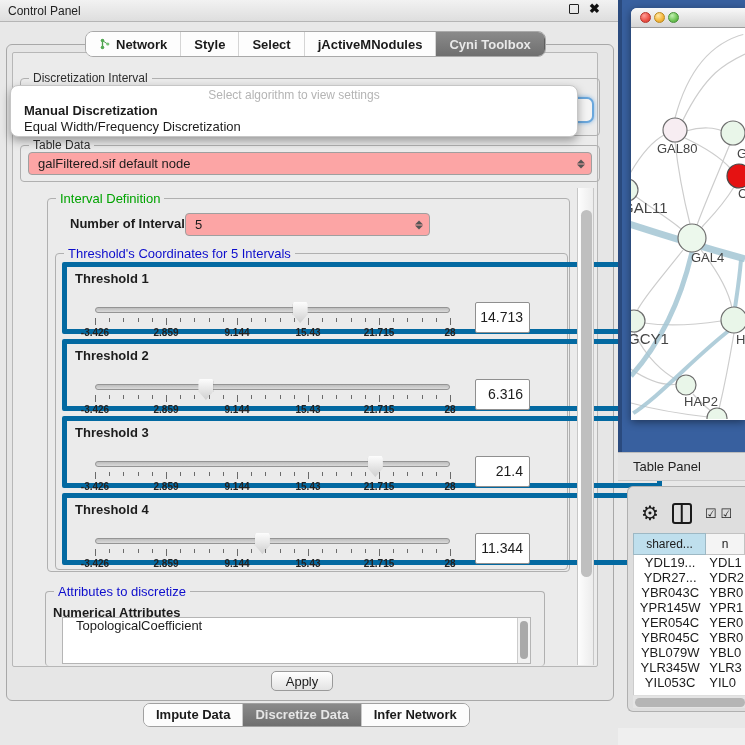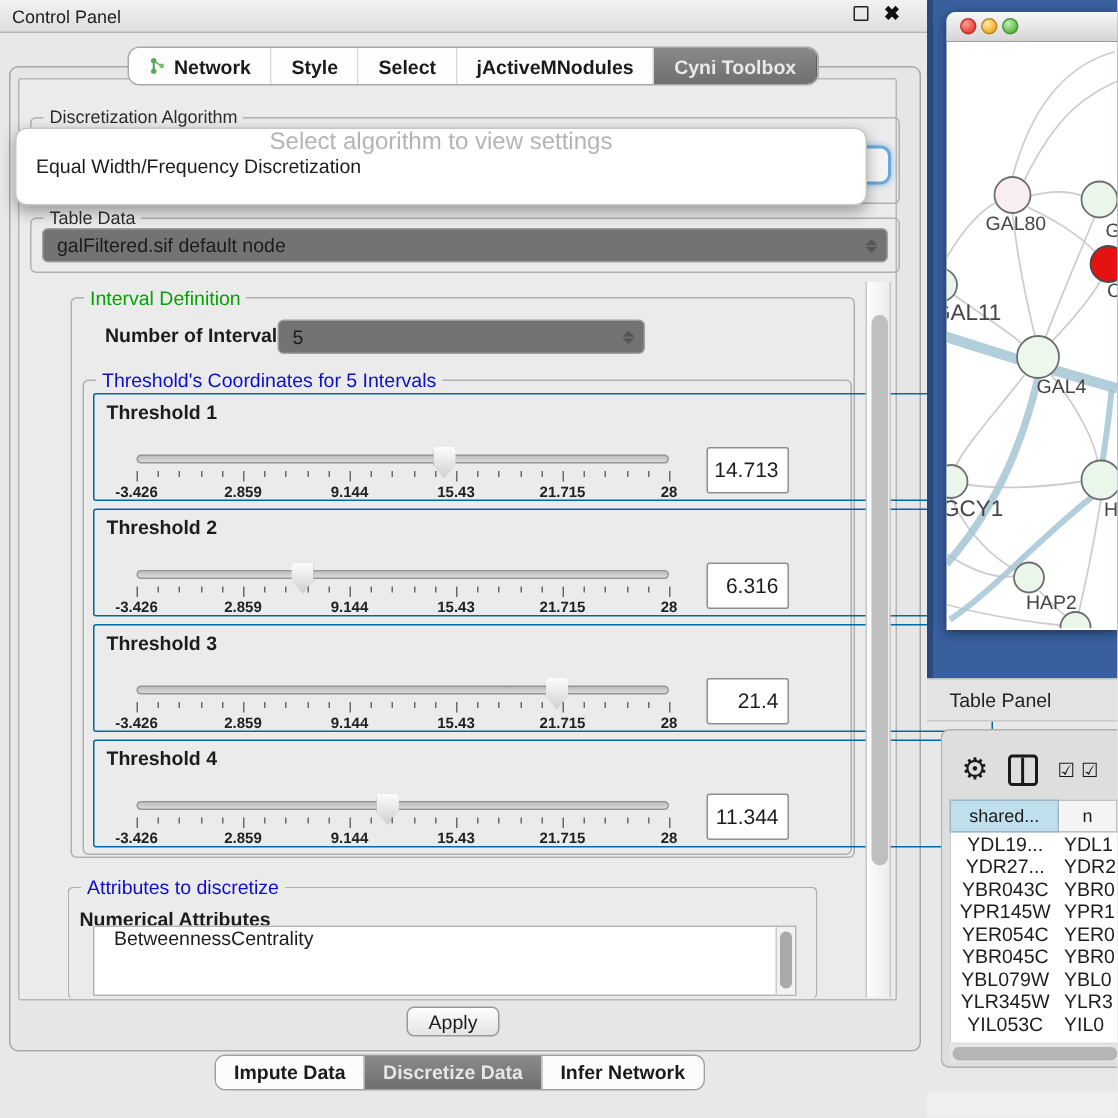--- a/index.html
+++ b/index.html
@@ -24,35 +24,35 @@
   .tab.selected { background:linear-gradient(#8a8a8a,#6f6f6f); color:#e9e9e9; border-right:1px solid #5f5f5f; }
   .net-glyph { width:12px; height:12px; }
 
   
   .group { border:1px solid #b0b0b0; border-radius:4px; }
   .group-title { position:absolute; top:-8px; left:8px; background:#ebebeb; padding:0 4px; font-size:12px; color:#2e2e2e; }
   .group-title.green { color:#00a300; font-size:13px; }
   .group-title.blue { color:#0d0dcc; font-size:13px; }
 
   
-  .combo { background:#737373; border:1px solid #9f9f9f; border-radius:4px; font-size:13px; display:flex; align-items:center; padding-left:9px; position:absolute; }
+  .combo { background:#fca5a5; border:1px solid #9f9f9f; border-radius:4px; font-size:13px; display:flex; align-items:center; padding-left:9px; position:absolute; }
   .spinner { position:absolute; right:6px; top:50%; transform:translateY(-50%); display:flex; flex-direction:column; gap:1px; }
   .spinner i { width:0; height:0; border-left:4px solid transparent; border-right:4px solid transparent; }
   .spinner .up { border-bottom:4px solid #555; }
   .spinner .dn { border-top:4px solid #555; }
 
   
   .focus-ring { left:560px; top:97px; width:34px; height:26px; border:2px solid #6aa7dc; border-radius:7px; box-shadow:0 0 4px #7fb3e3; background:#f4f4f4; z-index:6; }
   .popup { left:10px; top:85px; width:568px; height:52px; background:#fff; border:1px solid #c6c6c6; border-radius:8px; box-shadow:0 4px 10px rgba(0,0,0,.35); z-index:8; padding-top:1px; }
-  .popup .ph { text-align:center; color:#b4b4b4; font-size:16px; height:16px; line-height:16px; }
+  .popup .ph { text-align:center; color:#b4b4b4; font-size:12px; height:16px; line-height:16px; }
   .popup .item { font-size:13px; height:16px; line-height:16px; padding-left:13px; }
   .popup .item.b { font-weight:bold; }
 
   
-  .tpanel { left:62px; width:600px; height:72px; border:1px solid #0369a1; border-radius:2px; position:absolute; }
+  .tpanel { left:62px; width:600px; height:72px; border:5px solid #0369a1; border-radius:2px; position:absolute; }
   .tlabel { position:absolute; left:8px; top:4px; font-size:13px; font-weight:bold; }
   .slider { position:absolute; left:28px; top:40px; width:355px; height:6px; background:linear-gradient(#bdbdbd,#dadada); border:1px solid #949494; border-radius:3px; }
   .thumb { position:absolute; top:-6px; width:15px; height:21px; margin-left:-7px;
            background:linear-gradient(#fdfdfd,#cfcfcf); clip-path:polygon(8% 0,92% 0,100% 12%,100% 58%,50% 100%,0 58%,0 12%);
            filter:drop-shadow(0 0 1px #7a7a7a); }
   .ticks { position:absolute; left:28px; top:51px; width:355px; height:8px; }
   .tick { position:absolute; top:0; width:1px; height:4px; background:#6a6a6a; }
   .tick.major { height:7px; }
   .ticklabels { position:absolute; left:28px; top:60px; width:355px; height:11px; }
   .ticklabels span { position:absolute; transform:translateX(-50%); font-size:10px; font-weight:bold; color:#222; white-space:nowrap; }
@@ -141,26 +141,27 @@
     </div>
   <div class="tab">
       <span>jActiveMNodules</span>
     </div>
   <div class="tab selected">
       <span>Cyni Toolbox</span>
     </div>
 </div>
 
 <div class="abs group" style="left:20px; top:78px; width:580px; height:58px;">
-  <span class="group-title">Discretization Algorithm</span>
+  <span class="group-title">Discretization Interval</span>
 </div>
 <div class="abs focus-ring"></div>
 
 <div class="abs popup">
   <div class="ph">Select algorithm to view settings</div>
+  <div class="item b">Manual Discretization</div>
   <div class="item">Equal Width/Frequency Discretization</div>
 </div>
 
 <div class="abs group" style="left:20px; top:145px; width:580px; height:37px;">
   <span class="group-title">Table Data</span>
 </div>
 <div class="combo" style="left:28px; top:152px; width:564px; height:23px;">
   <span>galFiltered.sif default node</span>
   <span class="spinner">
       <i class="up"></i>
@@ -358,21 +359,21 @@
     <span style="left:100%">28</span>
   </div>
   <div class="valuebox">11.344</div>
 </div>
 
 <div class="abs group" style="left:45px; top:591px; width:500px; height:75px; border-bottom:none;">
   <span class="group-title blue">Attributes to discretize</span>
 </div>
 <div class="abs" style="left:53px; top:605px; font-size:13px; font-weight:bold;">Numerical Attributes</div>
 <div class="abs attr-list">
-  <div class="row">BetweennessCentrality</div>
+  <div class="row">TopologicalCoefficient</div>
   <div class="list-sb">
       <div class="th"></div>
     </div>
 </div>
 
 <div class="abs vsb">
     <div class="th"></div>
   </div>
 
 <div class="abs apply-btn">Apply</div>

